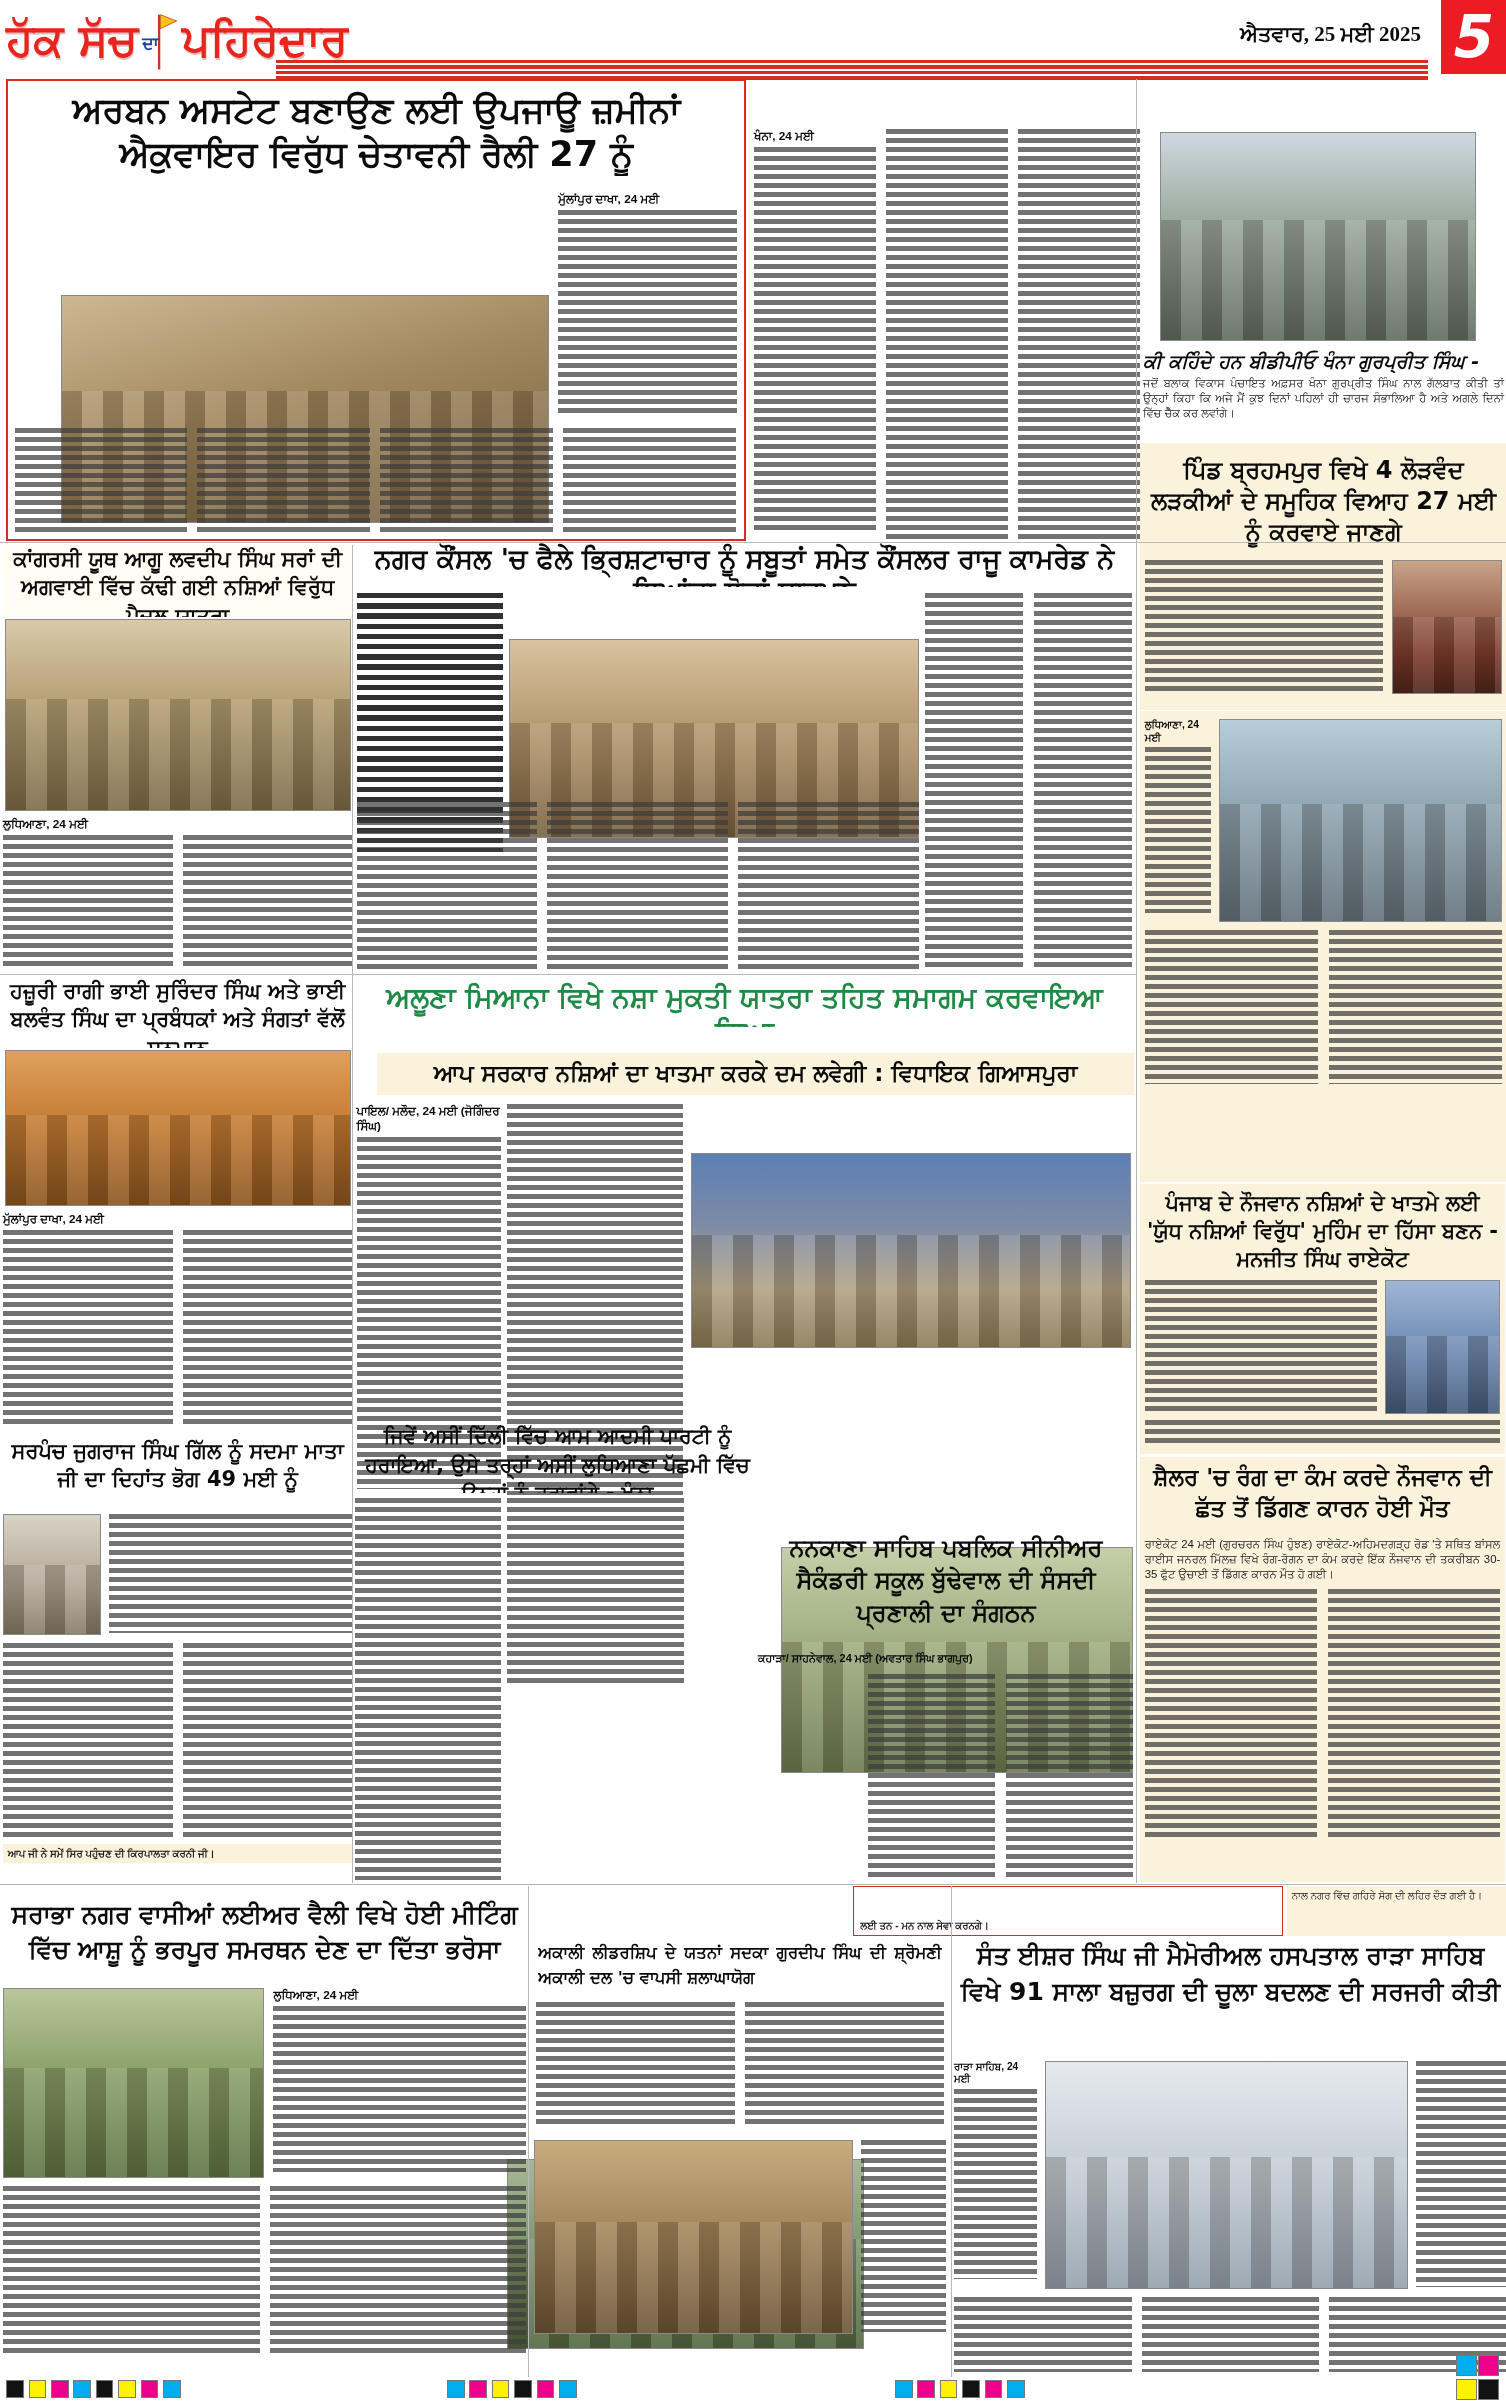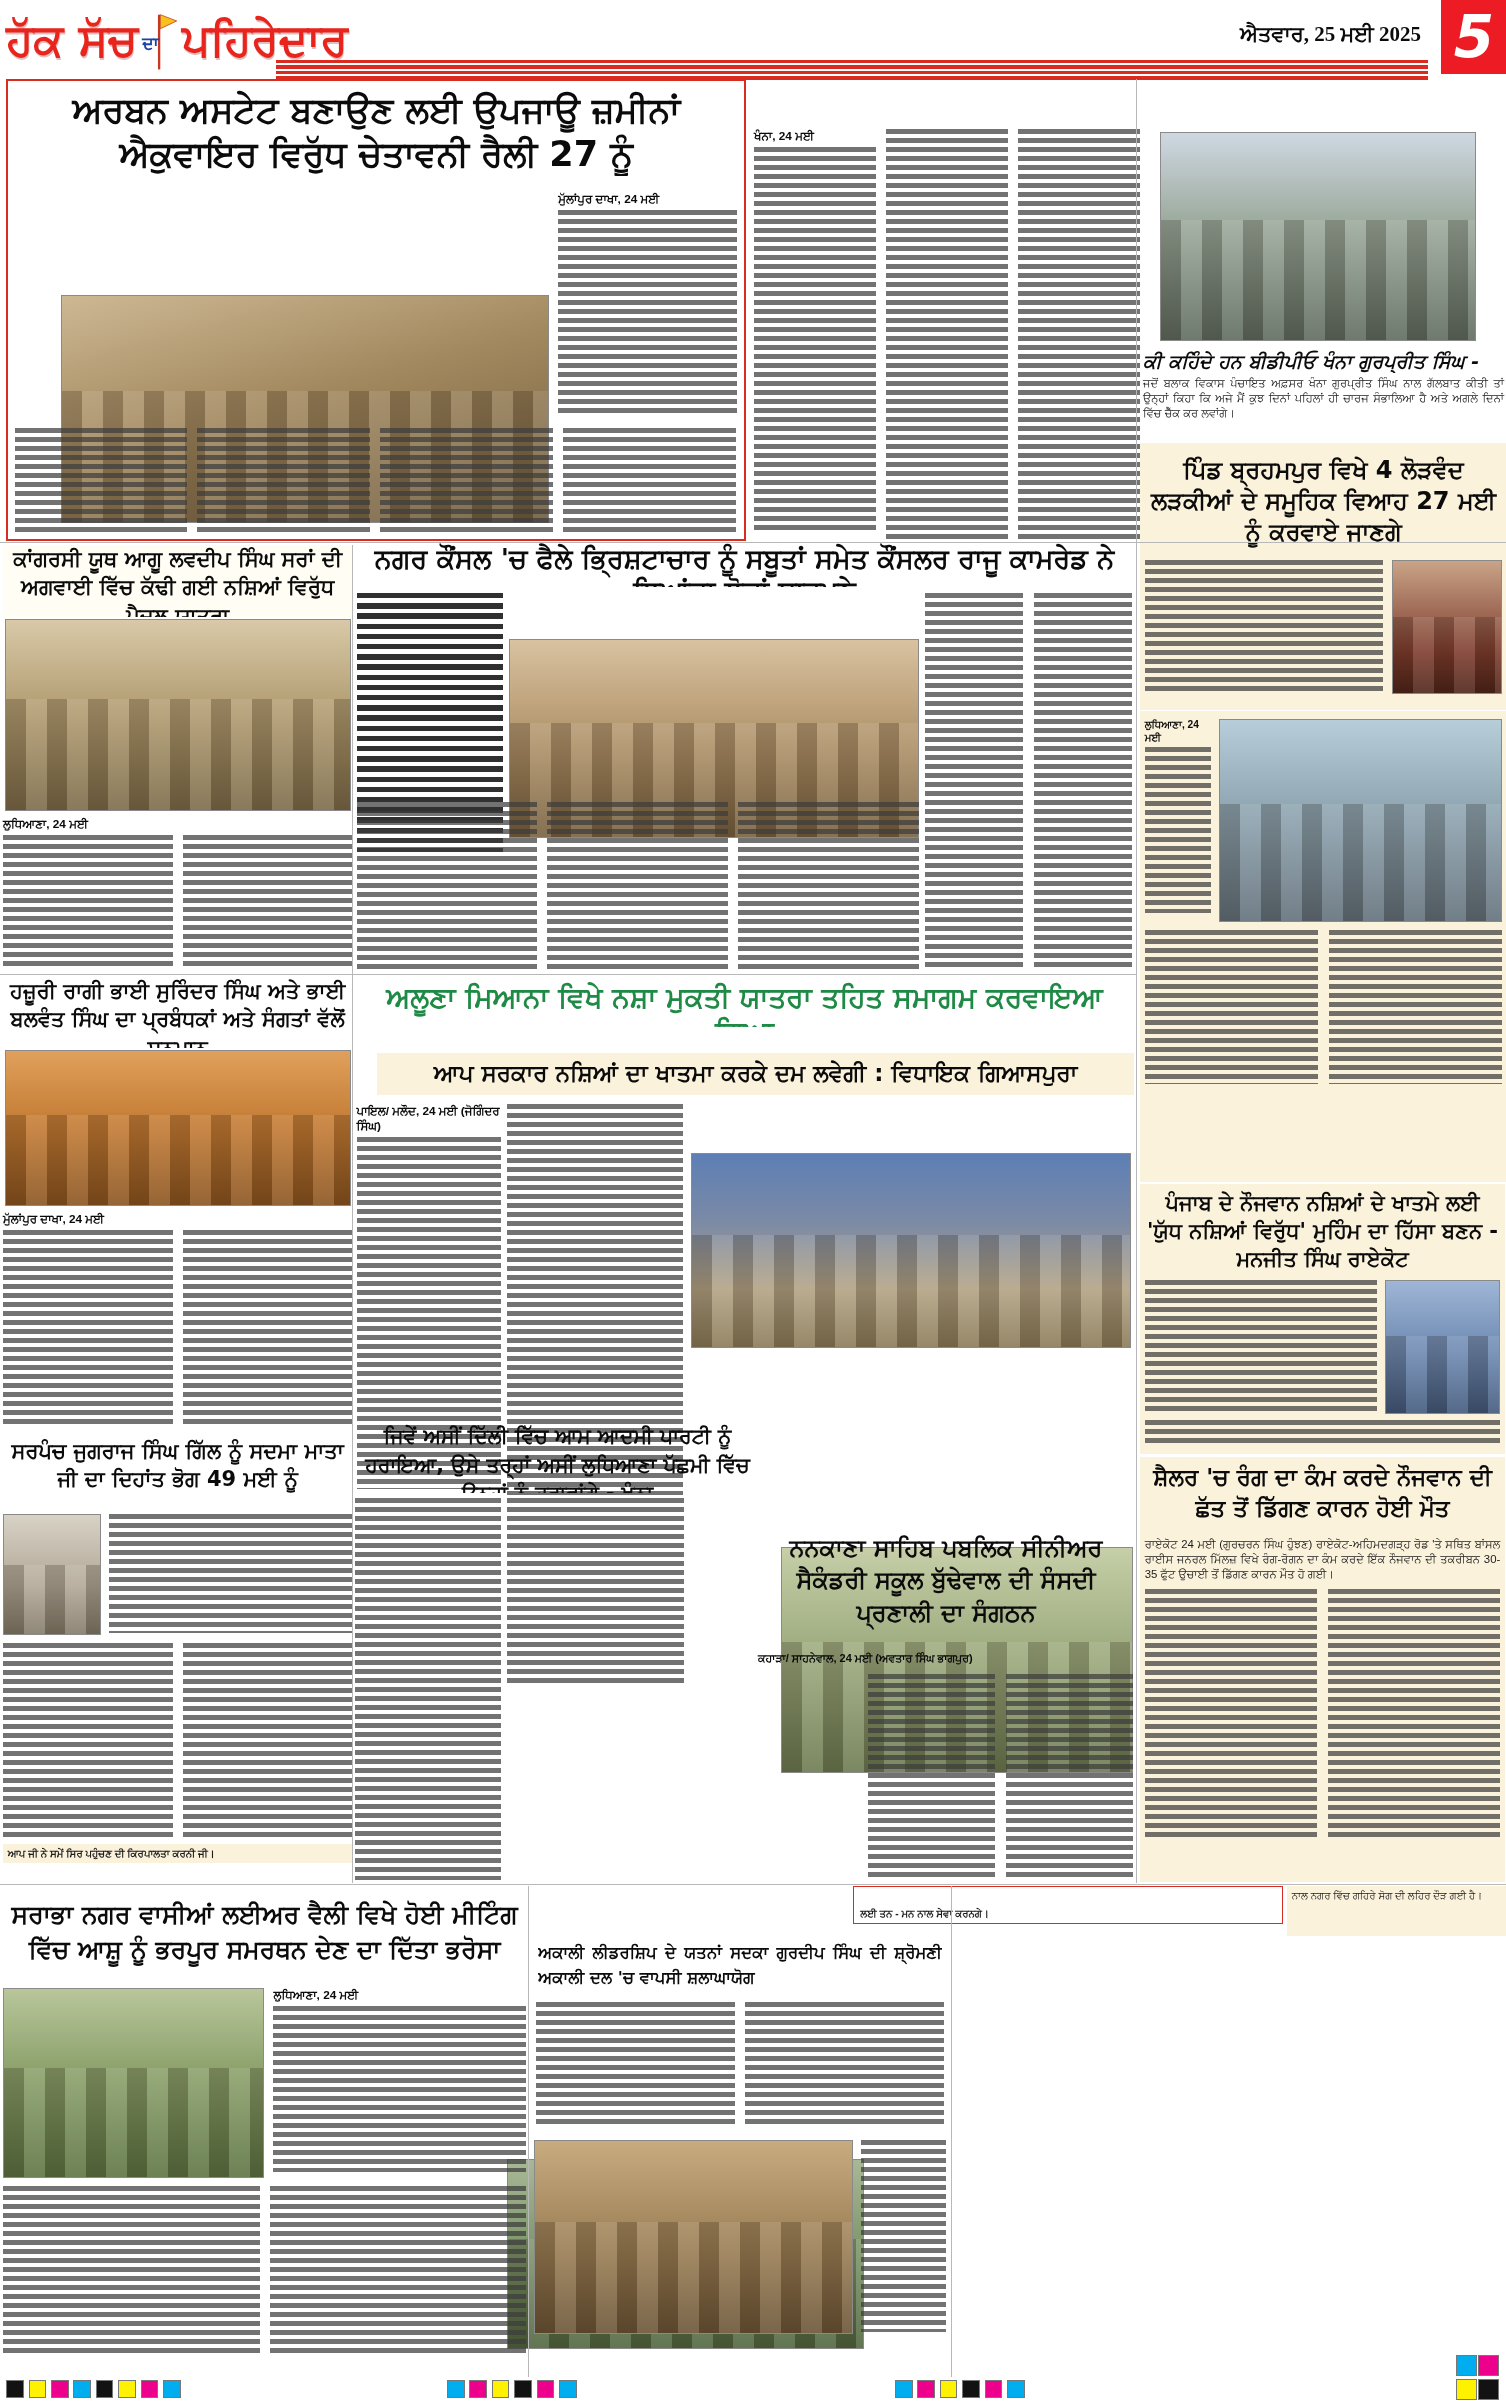--- a/index.html
+++ b/index.html
@@ -210,21 +210,21 @@
 
   <div class="abs cream" style="left:1140px;top:1457px;width:365px;height:425px;padding:4.7px">
     <div class="hd" style="font-size:23px;line-height:1.35;height:72px">ਸ਼ੈਲਰ 'ਚ ਰੰਗ ਦਾ ਕੰਮ ਕਰਦੇ ਨੌਜਵਾਨ ਦੀ ਛੱਤ ਤੋਂ ਡਿੱਗਣ ਕਾਰਨ ਹੋਈ ਮੌਤ</div>
     <p class="excerpt" style="margin-top:3.1px">ਰਾਏਕੋਟ 24 ਮਈ (ਗੁਰਚਰਨ ਸਿੰਘ ਹੁੰਝਣ) ਰਾਏਕੋਟ-ਅਹਿਮਦਗੜ੍ਹ ਰੋਡ 'ਤੇ ਸਥਿਤ ਬਾਂਸਲ ਰਾਈਸ ਜਨਰਲ ਮਿੱਲਜ਼ ਵਿਖੇ ਰੰਗ-ਰੋਗਨ ਦਾ ਕੰਮ ਕਰਦੇ ਇੱਕ ਨੌਜਵਾਨ ਦੀ ਤਕਰੀਬਨ 30-35 ਫੁੱਟ ਉਚਾਈ ਤੋਂ ਡਿੱਗਣ ਕਾਰਨ ਮੌਤ ਹੋ ਗਈ।</p>
     <div class="cols" style="margin-top:6.3px;height:251px">
       <div class="greek"></div>
       <div class="greek"></div>
     </div>
   </div>
 
-  <div class="abs" style="left:853px;top:1886px;width:430px;height:38px;border:1.6px solid #d92b20;display:flex;align-items:flex-end;padding:3.1px 6.3px">
+  <div class="abs" style="left:853px;top:1886px;width:430px;height:50px;border:1.6px solid #d92b20;display:flex;align-items:flex-end;padding:3.1px 6.3px">
     <p class="small" style="font-weight:bold">ਲਈ ਤਨ - ਮਨ ਨਾਲ ਸੇਵਾ ਕਰਨਗੇ।</p>
   </div>
   <div class="abs cream" style="left:1287px;top:1886px;width:219px;height:50px;padding:3.1px 4.7px">
     <p class="small">ਨਾਲ ਨਗਰ ਵਿੱਚ ਗਹਿਰੇ ਸੋਗ ਦੀ ਲਹਿਰ ਦੌੜ ਗਈ ਹੈ।</p>
   </div>
 
   <div class="abs" style="left:3.1px;top:1886px;width:523px;height:491px">
     <div class="hd" style="font-size:25px;line-height:1.4;height:85px;margin-top:11px">ਸਰਾਭਾ ਨਗਰ ਵਾਸੀਆਂ ਲਈਅਰ ਵੈਲੀ ਵਿਖੇ ਹੋਈ ਮੀਟਿੰਗ ਵਿੱਚ ਆਸ਼ੂ ਨੂੰ ਭਰਪੂਰ ਸਮਰਥਨ ਦੇਣ ਦਾ ਦਿੱਤਾ ਭਰੋਸਾ</div>
     <div style="display:flex;gap:9.4px;margin-top:6.3px">
       <div class="photo" style="width:259px;height:188px;background:linear-gradient(180deg,#b9c69a 0%,#8aa06a 45%,#5c7342 100%)"></div>
@@ -244,20 +244,36 @@
     <div class="cols" style="margin:11px 4.7px 0;height:126px">
       <div class="greek"></div>
       <div class="greek"></div>
     </div>
     <div style="display:flex;gap:7.9px;margin:12.6px 3.1px 0">
       <div class="photo" style="width:317px;height:192px;background:linear-gradient(180deg,#c9ab80 0%,#9c7f55 55%,#6b5436 100%)"></div>
       <div class="greek" style="flex:1;height:192px"></div>
     </div>
   </div>
 
+  <div class="abs" style="left:954px;top:1886px;width:553px;height:491px">
+    <div class="hd" style="font-size:25px;line-height:1.45;height:118px;margin-top:52px">ਸੰਤ ਈਸ਼ਰ ਸਿੰਘ ਜੀ ਮੈਮੋਰੀਅਲ ਹਸਪਤਾਲ ਰਾੜਾ ਸਾਹਿਬ ਵਿਖੇ 91 ਸਾਲਾ ਬਜ਼ੁਰਗ ਦੀ ਚੂਲਾ ਬਦਲਣ ਦੀ ਸਰਜਰੀ ਕੀਤੀ</div>
+    <div style="display:flex;gap:7.9px;margin-top:4.7px">
+      <div style="width:83px">
+        <p class="dateline" style="font-size:10.2px">ਰਾੜਾ ਸਾਹਿਬ, 24 ਮਈ</p>
+        <div class="greek" style="height:190px"></div>
+      </div>
+      <div class="photo" style="width:361px;height:226px;background:linear-gradient(180deg,#e6eaee 0%,#c3ccd4 50%,#93a0ac 100%)"></div>
+      <div class="greek" style="flex:1;height:226px"></div>
+    </div>
+    <div class="cols" style="margin-top:7.9px;height:75px">
+      <div class="greek"></div>
+      <div class="greek"></div>
+      <div class="greek"></div>
+    </div>
+  </div>
 
   <div class="abs hline" style="left:0;top:542px;width:1506px"></div>
   <div class="abs hline" style="left:0;top:974px;width:1136px"></div>
   <div class="abs hline" style="left:0;top:1884px;width:1506px"></div>
   <div class="abs vline" style="left:352px;top:545px;height:1338px"></div>
   <div class="abs vline" style="left:1136px;top:79px;height:1804px"></div>
   <div class="abs vline" style="left:528px;top:1886px;height:491px"></div>
   <div class="abs vline" style="left:951px;top:1886px;height:491px"></div>
 
   <div class="abs marks" style="left:6.3px;top:2380px">

